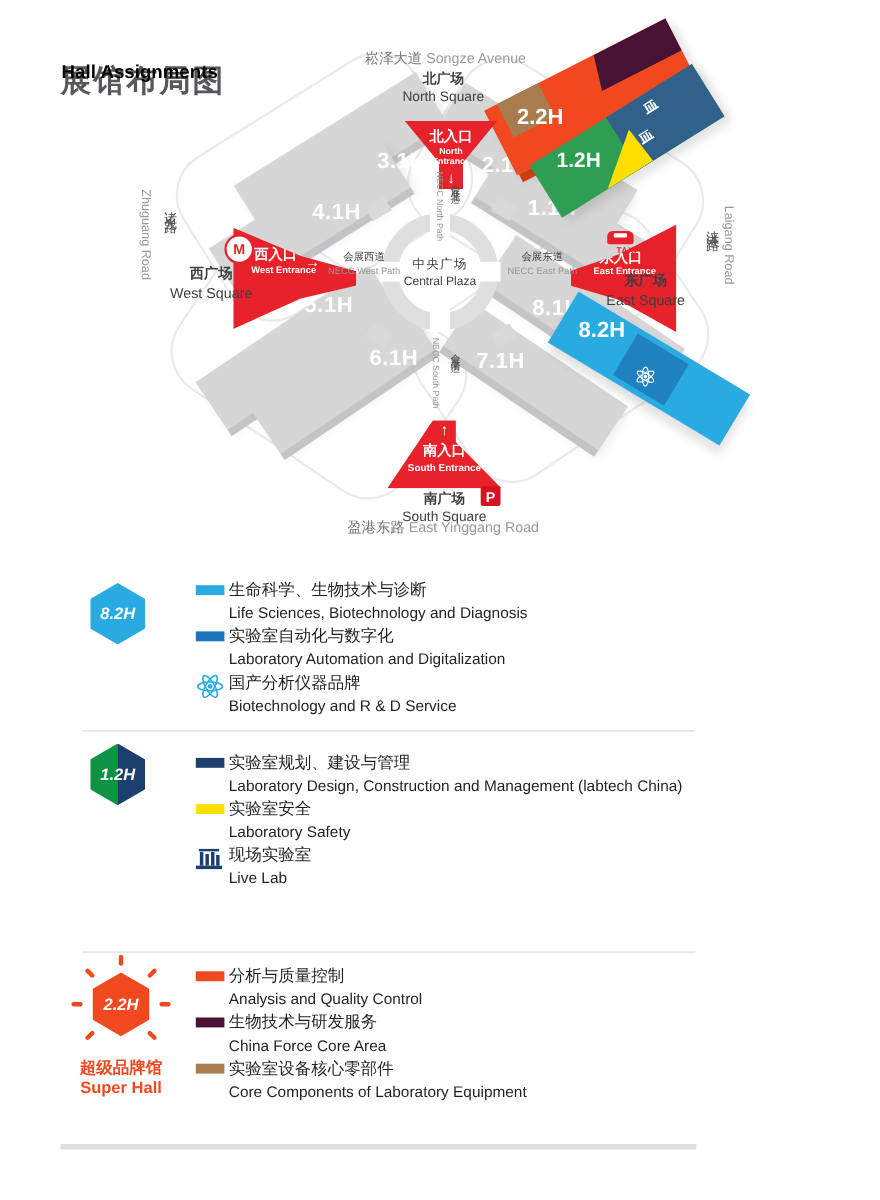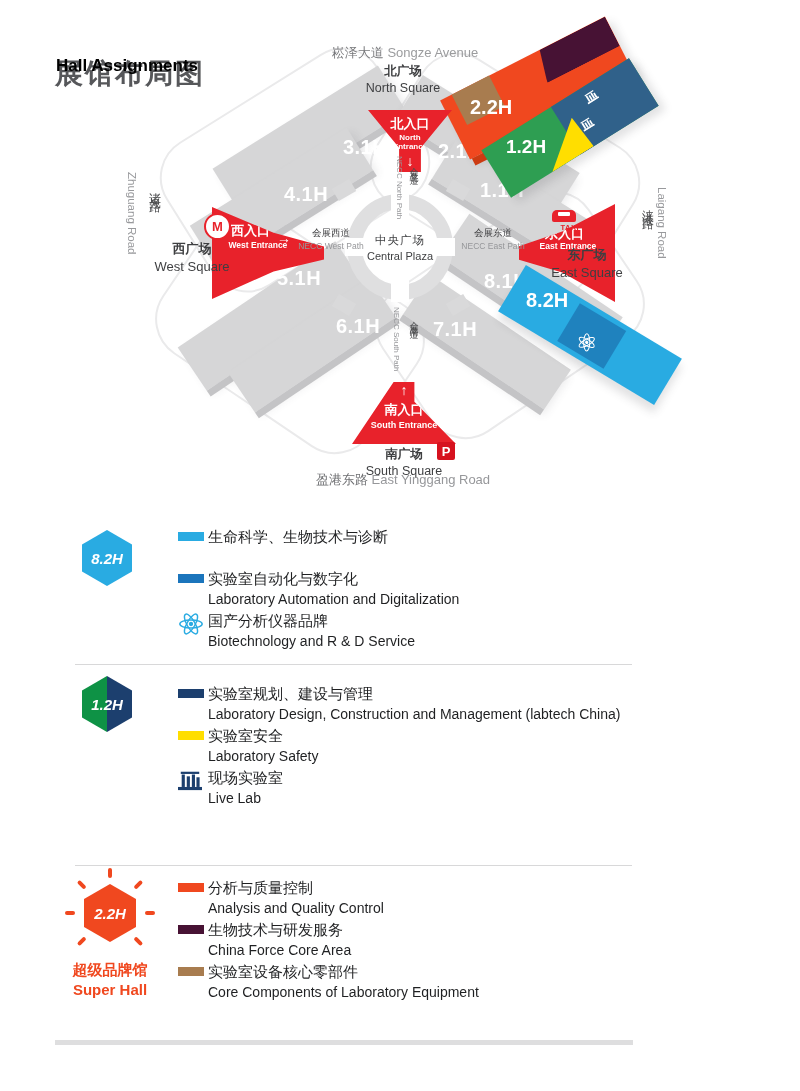--- a/index.html
+++ b/index.html
@@ -314,20 +314,21 @@
   </div>
 
   <div class="hex hex1" style="background: rgb(41, 171, 226);">8.2H</div>
   <div class="leg-rows rows1">
     <div class="leg-row">
       <span class="leg-marker">
           <span class="leg-bar" style="display: block; background: rgb(41, 171, 226);"></span>
         </span>
       <span class="leg-text">
           <div class="cn">生命科学、生物技术与诊断</div>
+          <div class="en">Life Sciences, Biotechnology and Diagnosis</div>
         </span>
     </div>
     <div class="leg-row">
       <span class="leg-marker">
           <span class="leg-bar" style="display: block; background: rgb(27, 117, 188);"></span>
         </span>
       <span class="leg-text">
           <div class="cn">实验室自动化与数字化</div>
           <div class="en">Laboratory Automation and Digitalization</div>
         </span>

